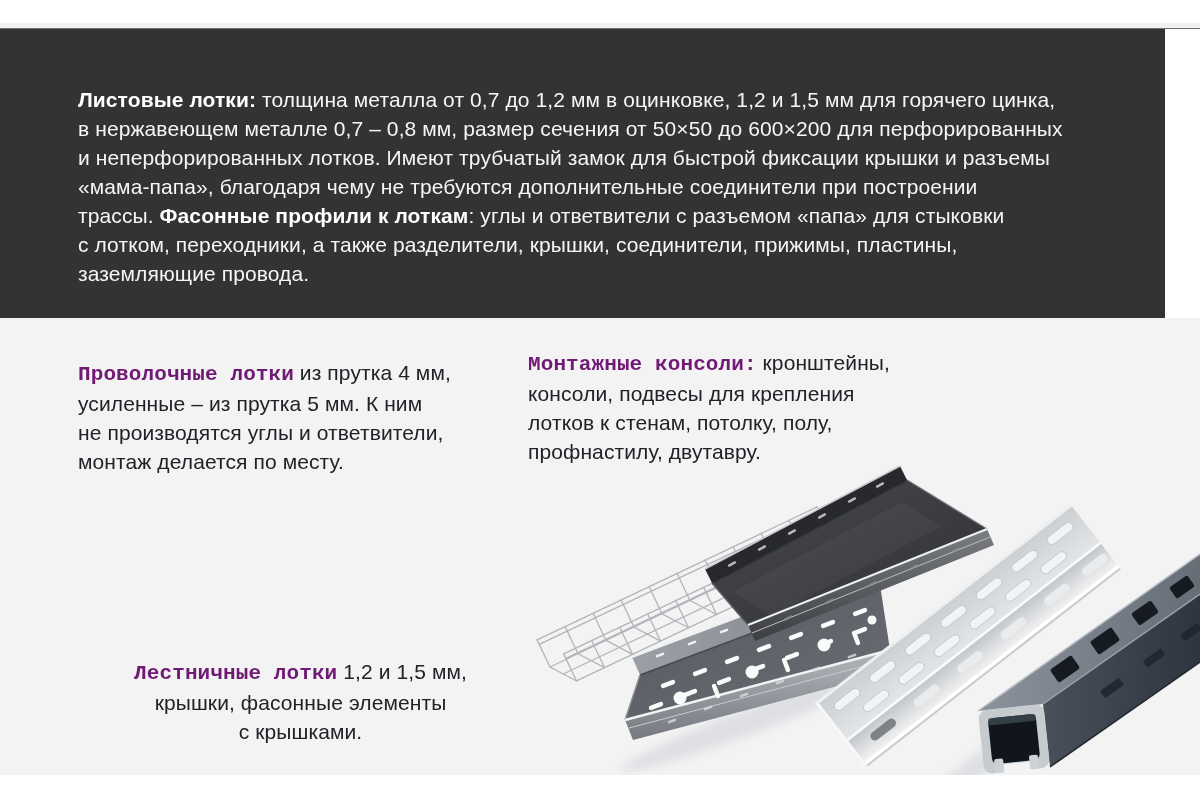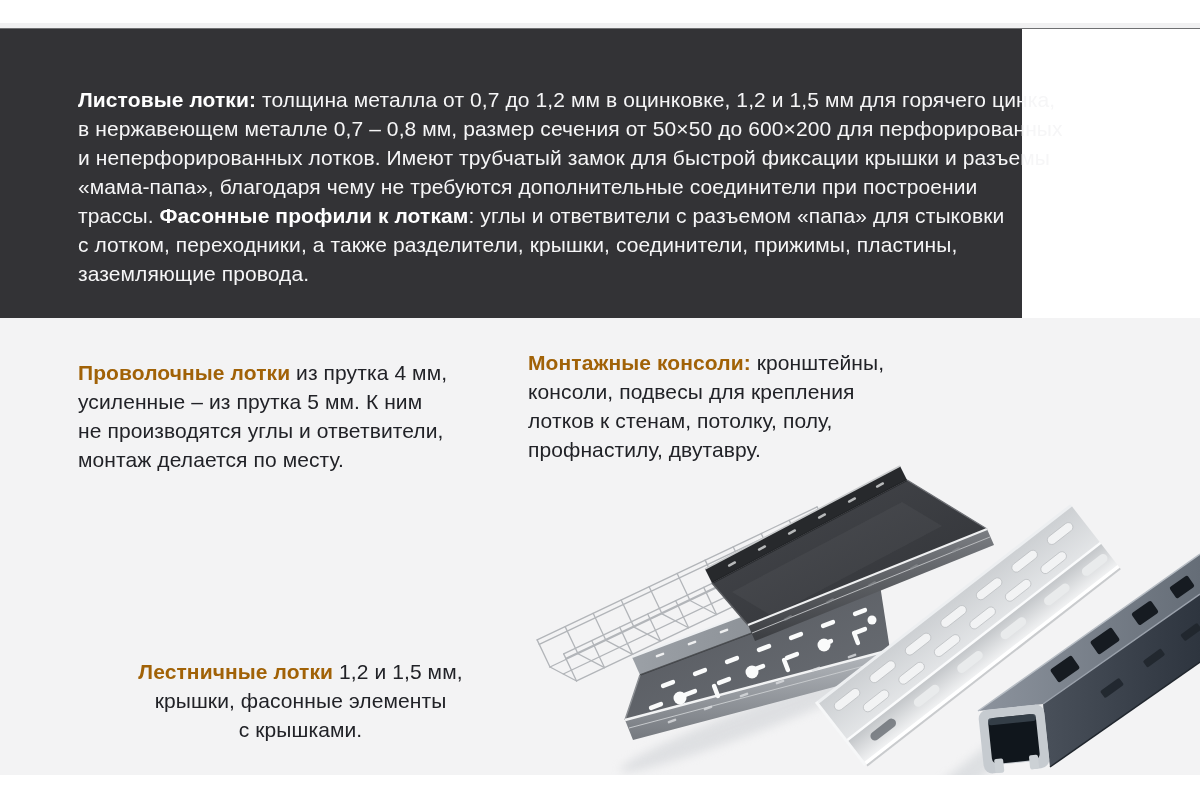--- a/index.html
+++ b/index.html
@@ -2,28 +2,28 @@
 <html lang="ru"><head>
 <meta charset="utf-8">
 <style>
   html,body{margin:0;padding:0;}
   body{
     width:1200px;height:800px;overflow:hidden;background:#ffffff;
     font-family:"Liberation Sans",sans-serif;position:relative;
   }
   .top-strip{position:absolute;left:0;top:23px;width:1200px;height:5px;
     background:#f1f1f2;border-bottom:1px solid #6f7072;}
-  .hero{position:absolute;left:0;top:29px;width:1022px;height:289px;background:#333336;}
+  .hero{position:absolute;left:0;top:29px;width:1165px;height:289px;background:#333336;}
   .hero-text{position:absolute;left:78px;top:56px;margin:0;width:1075px;
     font-size:21px;line-height:29px;color:#f6f6f7;white-space:pre-line;letter-spacing:.1px;}
   .hero-text b{font-weight:700;color:#ffffff;}
   .content{position:absolute;left:0;top:318px;width:1200px;height:457px;background:#f3f3f4;}
   .tblock{position:absolute;margin:0;font-size:21px;line-height:29px;color:#212227;
     white-space:pre-line;letter-spacing:.1px;}
-  .tblock b{font-weight:700;color:#a16207;}
+  .tblock b{font-weight:700;color:#701a75;font-family:Liberation Mono, monospace;}
   #b-wire{left:78px;top:40px;width:445px;}
   #b-mount{left:528px;top:30px;width:430px;}
   #b-profiles{left:78px;top:196px;width:445px;}
   #b-ladder{left:78px;top:339px;width:445px;text-align:center;}
   .illustration{position:absolute;left:520px;top:144px;width:680px;height:313px;}
 </style>
 </head>
 <body>
 
 <div class="page">

